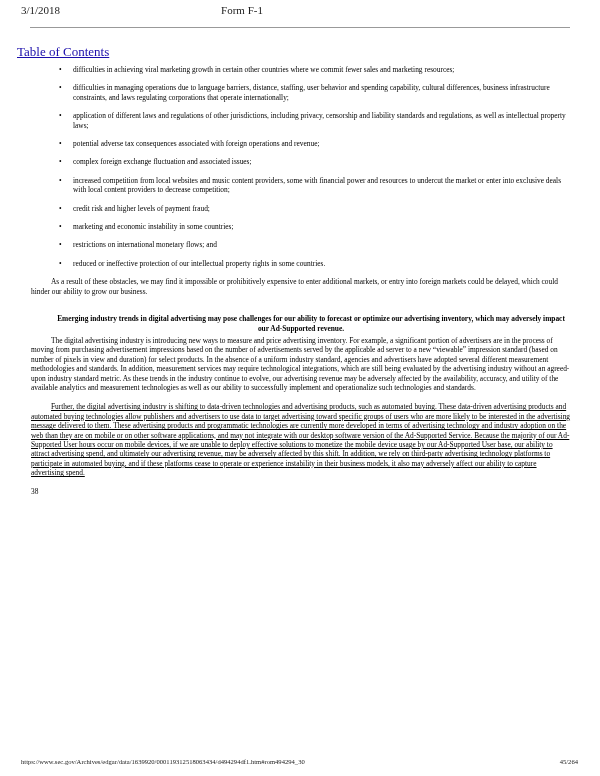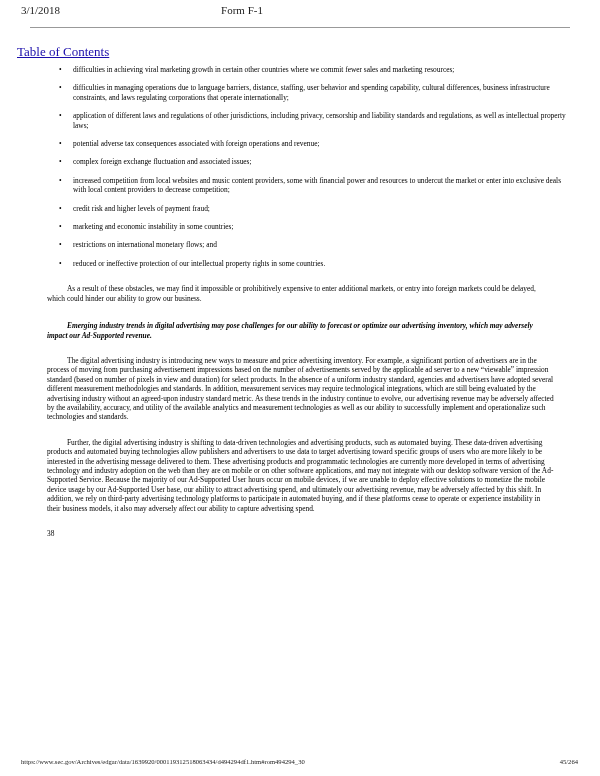--- a/index.html
+++ b/index.html
@@ -12,23 +12,23 @@
   .hdr-date { left: 21px; }
   .hdr-title { left: 0; width: 484px; text-align: center; }
   .rule { position: absolute; top: 27px; left: 30px; width: 540px; height: 0; border-top: 1px solid #999; }
   .toc { position: absolute; top: 44px; left: 17px; font-size: 13px; font-weight: normal; color: #1a0dab; text-decoration: underline; cursor: pointer; }
   .content { position: absolute; top: 65px; left: 31px; width: 540px; font-size: 7.4px; line-height: 9.4px; }
   ul.bullets { list-style: none; margin: 0; padding: 0; }
   ul.bullets li { position: relative; padding-left: 34px; margin-bottom: 9px; }
   ul.bullets li .dot { position: absolute; left: 28px; top: 0; }
   ul.bullets li .bullet-text { display: block; padding-left: 8px; }
   .bul-wrap { margin-left: -3px; }
-  p { margin: 16px; text-indent: 20px; }
-  .p-gap { margin-top: 9px; }
-  .heading { font-weight: bold; font-style: italic; margin-top: 18px; }
+  p { margin: 0; text-indent: 20px; }
+  .p-gap { margin-top: 9px; text-decoration: underline; }
+  .heading { font-weight: bold; margin-top: 18px; text-align: center; }
   .p1 { margin-top: 3px; }
   .pagenum { margin-top: 9px; text-indent: 0; }
   .footer { position: absolute; top: 758px; font-size: 6.6px; color: #222; }
   .footer-url { left: 21px; }
   .footer-page { right: 22px; }
 </style>
 </head>
 <body>
 
 <div class="hdr hdr-date">3/1/2018</div>

